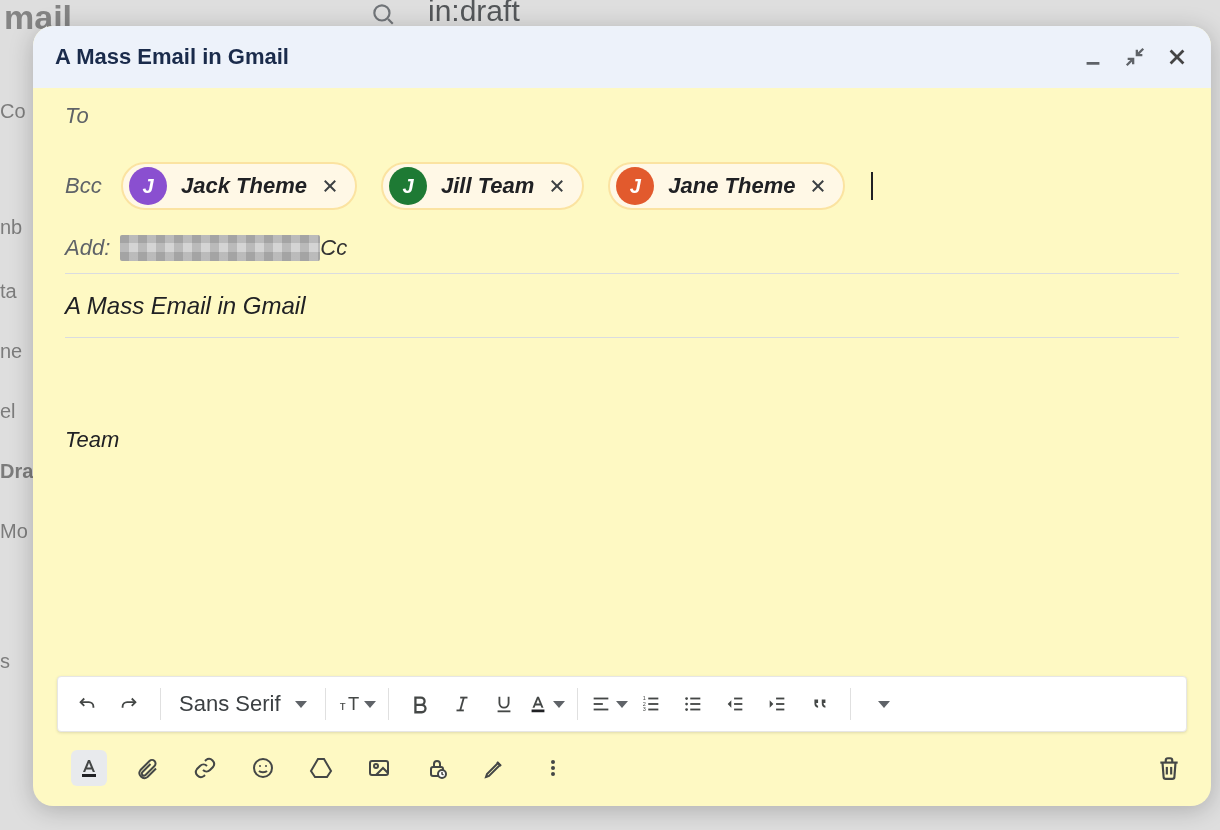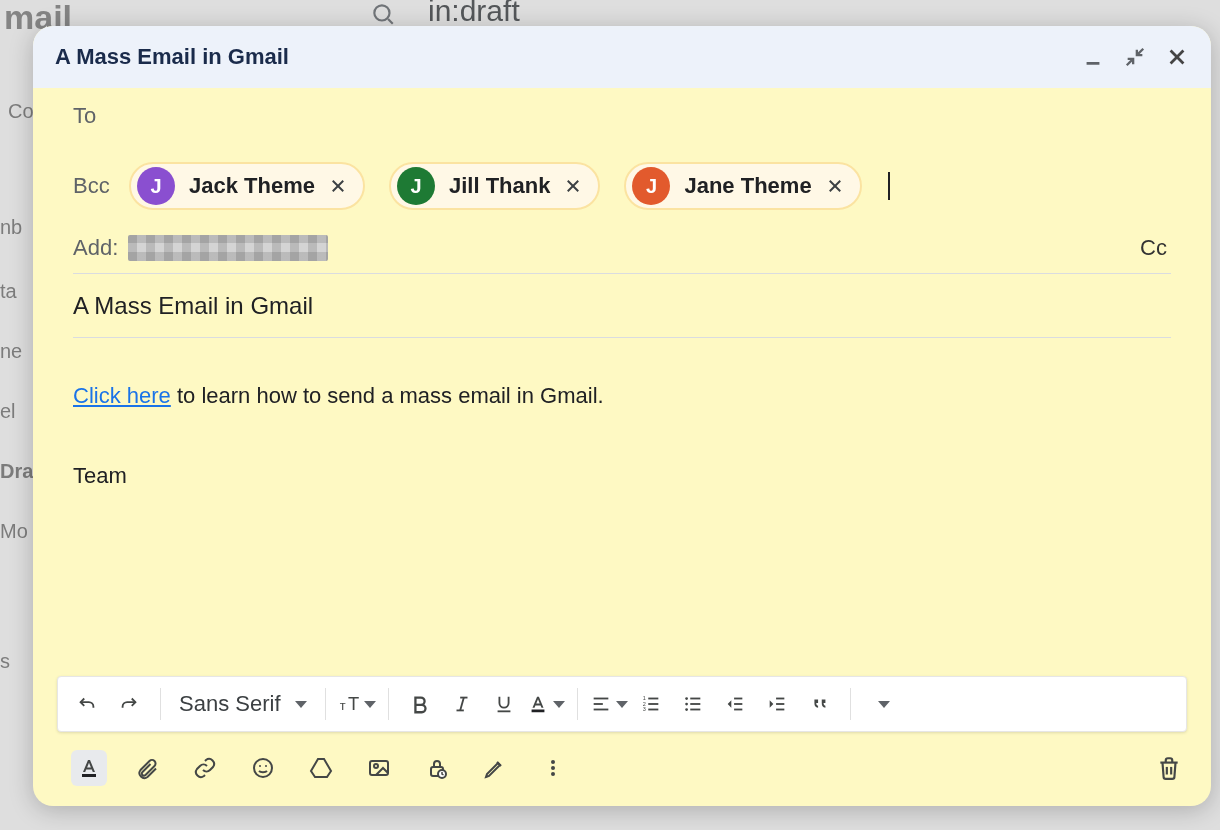--- a/index.html
+++ b/index.html
@@ -52,21 +52,22 @@
   }
   .c-title{
     font-size:22px;font-weight:700;color:var(--text-dark);
   }
   .c-wincontrols{display:flex;gap:18px;align-items:center;color:#5f6368}
   .c-wincontrols svg{width:22px;height:22px}
   .c-wincontrols .btn{cursor:pointer;display:flex;align-items:center;justify-content:center;width:24px;height:24px}
 
   .c-body{
     flex:1 1 auto;
-    padding:0 40px;
+    padding:0 32px;
+    font-style:italic;
   }
   .field{
     display:flex;align-items:center;
     min-height:56px;
     border-bottom:1px solid var(--border);
   }
   .field.no-border{border-bottom:none}
   .field-label{
     width:56px;font-size:22px;color:#5f6368;
   }
@@ -86,21 +87,21 @@
     display:flex;align-items:center;justify-content:center;
     color:#fff;font-weight:600;font-size:20px;
   }
   .chip .x{
     width:18px;height:18px;display:flex;align-items:center;justify-content:center;
     cursor:pointer;
   }
   .chip .x svg{width:18px;height:18px}
   .caret{width:2px;height:28px;background:#202124;margin-left:2px}
 
-  .add-row{display:flex;align-items:center;justify-content:space-between;border-bottom:1px solid var(--border);min-height:52px}
+  .add-row{display:flex;align-items:center;justify-content:flex-start;border-bottom:1px solid var(--border);min-height:52px}
   .add-left{display:flex;align-items:center;gap:10px}
   .add-label{font-size:22px;color:#5f6368}
   .pixelated{
     width:200px;height:26px;
     background:
       repeating-linear-gradient(90deg,#c9c9c9 0 9px,#e5e5e5 9px 18px),
       repeating-linear-gradient(0deg,#d0d0d0 0 9px,#ececec 9px 18px);
     background-blend-mode:multiply;border-radius:2px;
   }
   .cc-btn{font-size:22px;color:#333;cursor:pointer;padding-right:4px}
@@ -173,21 +174,21 @@
 
 <div class="bg-faint">
   <div class="row" style="left:4px;top:-2px;font-size:34px;font-weight:600;color:#757575">mail</div>
   <div class="row" style="left:370px;top:0;font-size:30px;color:#3c4043">
     <svg viewBox="0 0 24 24" width="26" height="26" fill="none" stroke="#5f6368" stroke-width="2">
         <circle cx="11" cy="11" r="7"></circle>
         <line x1="21" y1="21" x2="16.65" y2="16.65"></line>
       </svg>
   </div>
   <div class="row" style="left:428px;top:-6px;font-size:30px;color:#3c4043">in:draft</div>
-  <div class="row" style="left:8px;top:100px">Co</div>
+  <div class="row" style="left:0;top:100px">Co</div>
   <div class="row" style="left:0;top:216px">nb</div>
   <div class="row" style="left:0;top:280px">ta</div>
   <div class="row" style="left:0;top:340px">ne</div>
   <div class="row" style="left:0;top:400px">el</div>
   <div class="row" style="left:0;top:460px;font-weight:600">Dra</div>
   <div class="row" style="left:0;top:520px">Mo</div>
   <div class="row" style="left:0;top:650px">s</div>
 </div>
 
 <div class="compose">
@@ -231,21 +232,21 @@
           <span class="x">
             <svg viewBox="0 0 24 24" fill="none" stroke="#3c4043" stroke-width="2.5">
                 <line x1="5" y1="5" x2="19" y2="19"></line>
                 <line x1="19" y1="5" x2="5" y2="19"></line>
               </svg>
           </span>
         </div>
 
         <div class="chip">
           <div class="avatar" style="background: rgb(30, 122, 52);">J</div>
-          <span>Jill Thank</span>
+          <span>Jill Team</span>
           <span class="x">
             <svg viewBox="0 0 24 24" fill="none" stroke="#3c4043" stroke-width="2.5">
                 <line x1="5" y1="5" x2="19" y2="19"></line>
                 <line x1="19" y1="5" x2="5" y2="19"></line>
               </svg>
           </span>
         </div>
 
         <div class="chip">
           <div class="avatar" style="background: rgb(226, 90, 45);">J</div>
@@ -268,23 +269,20 @@
       </div>
       <div class="cc-btn">Cc</div>
     </div>
 
     <div class="subject">
       <span>A Mass Email in Gmail</span>
     </div>
 
     <div class="body-area">
       <div style="height:22px"></div>
-      <div>
-        <a href="#">Click here</a><span> to learn how to send a mass email in Gmail.</span>
-      </div>
       <div style="height:22px"></div>
       <div style="height:22px"></div>
       <div>Team</div>
     </div>
   </div>
 
   <div class="fmt-bar">
     <div class="fmt-btn">
       <svg viewBox="0 0 24 24" fill="none" stroke="currentColor" stroke-width="2">
           <path d="M9 14l-4-4 4-4"></path>

